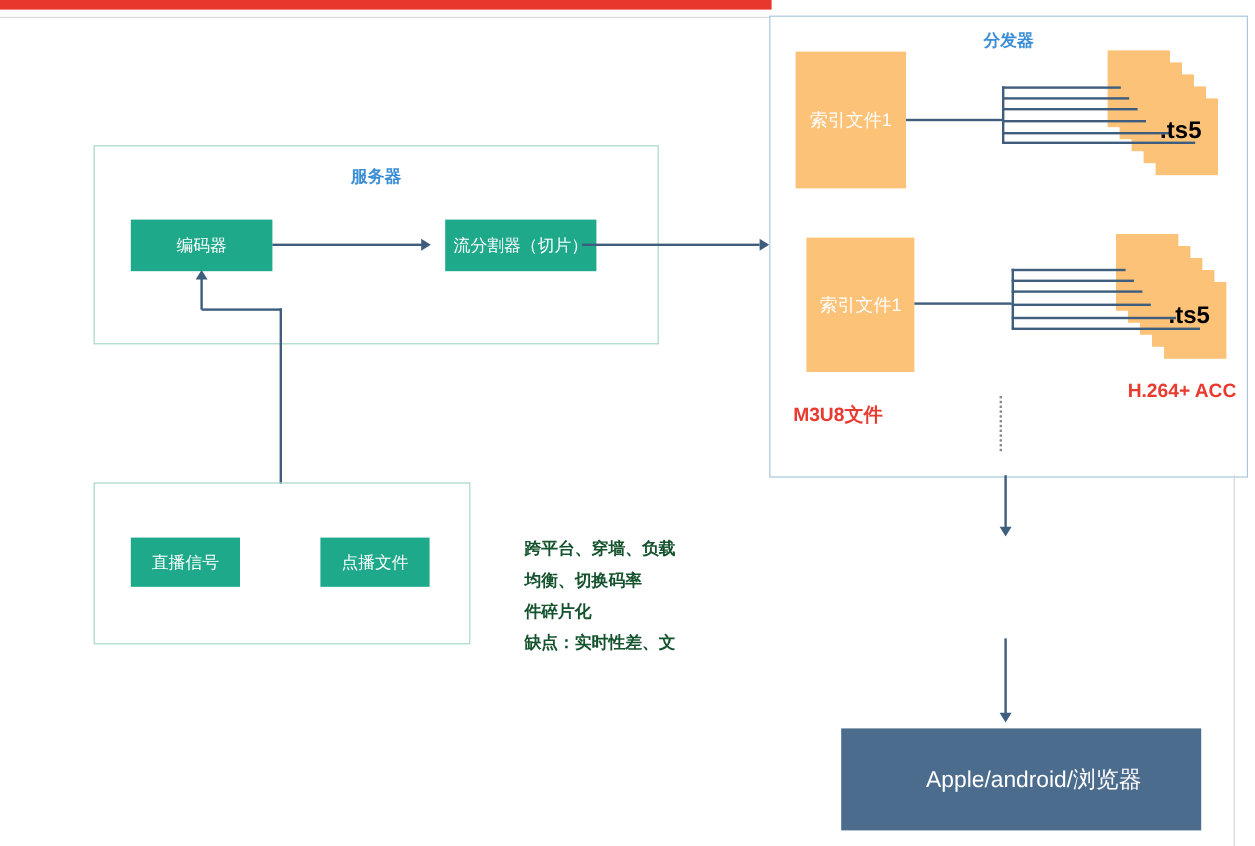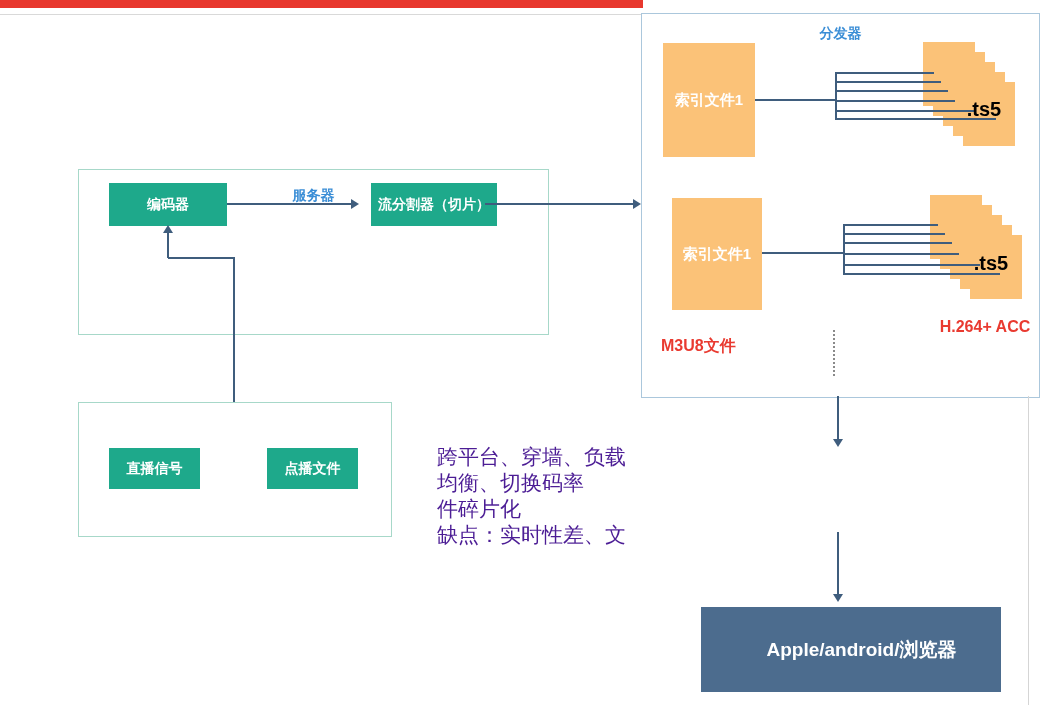--- a/index.html
+++ b/index.html
@@ -7,55 +7,55 @@
     position:relative;width:1046px;height:705px;background:#ffffff;overflow:hidden;
     font-family:"Liberation Sans",sans-serif;
   }
   .abs{position:absolute;}
   
   .group-box{position:absolute;background:transparent;border:1px solid #a7d8c9;}
   .group-box.blue{border-color:#abc7dc;}
   .box-title{position:absolute;left:0;right:0;text-align:center;color:#3b8ed6;font-weight:bold;font-size:14px;}
   
   .node{position:absolute;display:flex;align-items:center;justify-content:center;
-        color:#fff;font-weight:bold;font-size:14px;text-align:center;}
+        color:#fff;font-weight:normal;font-size:14px;text-align:center;}
   .green{background:#1ea98b;}
   .orange{background:#fbc278;}
   .slate{background:#4c6c8e;padding-left:21px;}
   
   .hline{position:absolute;height:2px;background:#3f5d7d;}
   .vline{position:absolute;width:2px;background:#3f5d7d;}
   .thin{background:#d9d9d9;height:1px;}
   .pageline{position:absolute;width:1px;background:#d5d5d5;}
   .dotline{position:absolute;width:0;border-left:2px dotted #8a8a8a;}
   
   .arr{position:absolute;width:0;height:0;}
   .arr-r{border-top:5px solid transparent;border-bottom:5px solid transparent;border-left:8px solid #3f5d7d;}
   .arr-u{border-left:5px solid transparent;border-right:5px solid transparent;border-bottom:8px solid #3f5d7d;}
   .arr-d{border-left:5px solid transparent;border-right:5px solid transparent;border-top:8px solid #3f5d7d;}
   
   .redbar{position:absolute;background:#e8382e;}
   .redtext{position:absolute;color:#e93a30;font-size:16px;font-weight:bold;}
-  .notes{position:absolute;color:#4c1d95;font-size:21px;font-weight:normal;line-height:26px;white-space:nowrap;}
+  .notes{position:absolute;color:#14532d;font-size:14px;font-weight:bold;line-height:26px;white-space:nowrap;}
   
   .card{position:absolute;width:52px;height:64px;background:#fbc278;}
   .ts-label{position:absolute;color:#000000;font-weight:bold;font-size:20px;text-align:center;z-index:3;}
   .z2{z-index:2;}
   .ellipse{position:absolute;background:#3598db;border-radius:50%;display:flex;align-items:center;justify-content:center;
            color:#fff;font-weight:bold;font-size:16px;}
 </style>
 </head>
 <body>
 
 <div class="canvas">
 
   <div class="redbar" style="left:0;top:4;width:643px;height:8px;"></div>
   <div class="abs thin" style="left:0;top:14px;width:642px;"></div>
 
-  <div class="group-box" style="left:78px;top:121px;width:469px;height:164px;margin-top:48px;">
+  <div class="group-box" style="left:78px;top:121px;width:469px;height:164px;">
     <div class="box-title" style="top:17px;">服务器</div>
   </div>
   <div class="node green" style="left:109px;top:183px;width:118px;height:43px;">
     <span>编码器</span>
   </div>
   <div class="node green" style="left:359px;top:183px;width:126px;height:43px;margin-left:12px;">
     <span>流分割器（切片）</span>
   </div>
 
   <div class="hline" style="left:227px;top:203px;width:125px;"></div>

